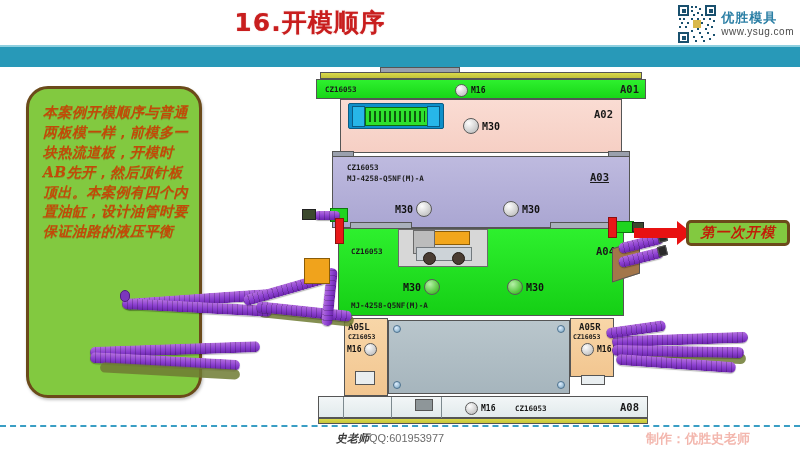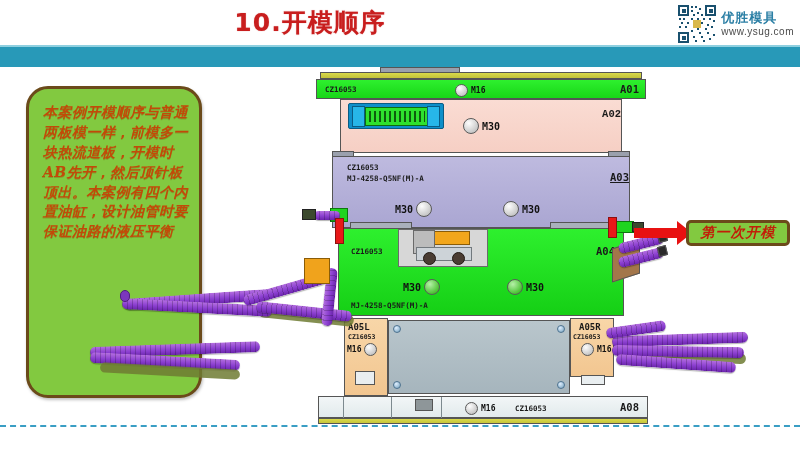--- a/index.html
+++ b/index.html
@@ -153,21 +153,21 @@
   .foot-l .cn{font-family:"DejaVu Serif","Liberation Serif",serif;font-style:italic;font-weight:bold;color:#3a3a3a;}
   .foot-r{position:absolute;left:646px;top:3px;font-size:13px;color:#f3b7ae;font-weight:bold;white-space:nowrap;
     font-family:"DejaVu Sans","Liberation Sans",sans-serif;}
 </style>
 </head>
 <body>
 
 <div class="slide">
 
   <div class="header">
-    <div class="title">10.开模顺序</div>
+    <div class="title">16.开模顺序</div>
     <div class="logo">
       <div class="qr">
         <div class="cell" style="left:0;top:0;width:11px;height:11px;"></div>
         <div class="cell" style="left:2px;top:2px;width:7px;height:7px;background:#fff;"></div>
         <div class="cell" style="left:3.5px;top:3.5px;width:4px;height:4px;"></div>
         <div class="cell" style="right:0;top:0;width:11px;height:11px;"></div>
         <div class="cell" style="right:2px;top:2px;width:7px;height:7px;background:#fff;"></div>
         <div class="cell" style="right:3.5px;top:3.5px;width:4px;height:4px;"></div>
         <div class="cell" style="left:0;bottom:0;width:11px;height:11px;"></div>
         <div class="cell" style="left:2px;bottom:2px;width:7px;height:7px;background:#fff;"></div>
@@ -231,21 +231,21 @@
         <span>M16</span>
       </div>
       <div class="plabel" style="right:6px;top:3px;">A01</div>
     </div>
 
     <div class="plate p-a02">
       <div class="bolt big" style="left:122px;top:18px;">
         <span class="circ"></span>
         <span style="font-size:10px;">M30</span>
       </div>
-      <div class="plabel" style="right:0;top:8px;font-family:Liberation Mono, monospace;">A02</div>
+      <div class="plabel" style="right:8px;top:8px;">A02</div>
     </div>
 
     <div class="connector">
       <div class="endl"></div>
       <div class="inner">
         <div class="pins" style="left:3px;top:3px;"></div>
       </div>
       <div class="endr"></div>
     </div>
 
@@ -256,21 +256,21 @@
       <div class="pcode" style="left:14px;top:6px;">CZ16053</div>
       <div class="pcode" style="left:14px;top:17px;">MJ-4258-Q5NF(M)-A</div>
       <div class="bolt big" style="left:62px;top:44px;">
         <span style="font-size:10px;">M30</span>
         <span class="circ"></span>
       </div>
       <div class="bolt big" style="left:170px;top:44px;">
         <span class="circ"></span>
         <span style="font-size:10px;">M30</span>
       </div>
-      <div class="plabel" style="right:0;top:14px;text-decoration:underline;">A03</div>
+      <div class="plabel" style="right:20px;top:14px;text-decoration:underline;">A03</div>
     </div>
 
     <div class="plate" style="left:130px;top:150px;width:62px;height:7px;background:#a9b0bb;"></div>
     <div class="plate" style="left:330px;top:150px;width:62px;height:7px;background:#a9b0bb;"></div>
 
     <div class="plate p-a04">
       <div class="pcode" style="left:12px;top:18px;">CZ16053</div>
       <div class="bolt big" style="left:64px;top:50px;">
         <span style="font-size:10px;">M30</span>
         <span class="circ grn"></span>
@@ -367,14 +367,20 @@
     <div class="hose" style="left:-130px;top:272px;width:170px;height:11px;transform:rotate(-2deg);"></div>
     <div class="hose" style="left:-130px;top:284px;width:150px;height:11px;transform:rotate(3deg);"></div>
     <div class="shadow-hose" style="left:-120px;top:294px;width:140px;height:10px;transform:rotate(3deg);"></div>
   </div>
 
   <div class="arrow-red"></div>
   <div class="callout1">第一次开模</div>
 
 
   <div class="dashline"></div>
+  <div class="footer">
+    <div class="foot-l">
+      <span class="cn">史老师</span><span>QQ:601953977</span>
+    </div>
+    <div class="foot-r">制作：优胜史老师</div>
+  </div>
 
 </div>
 
 </body></html>

